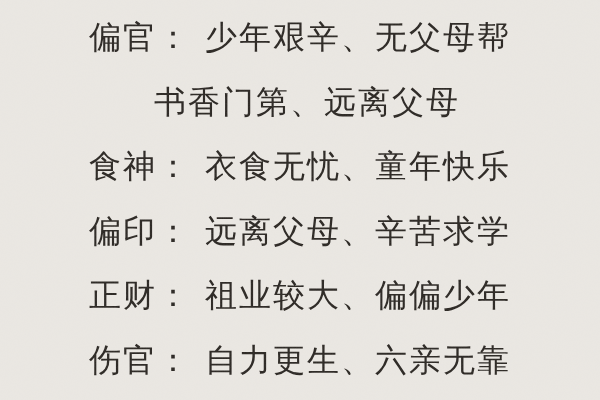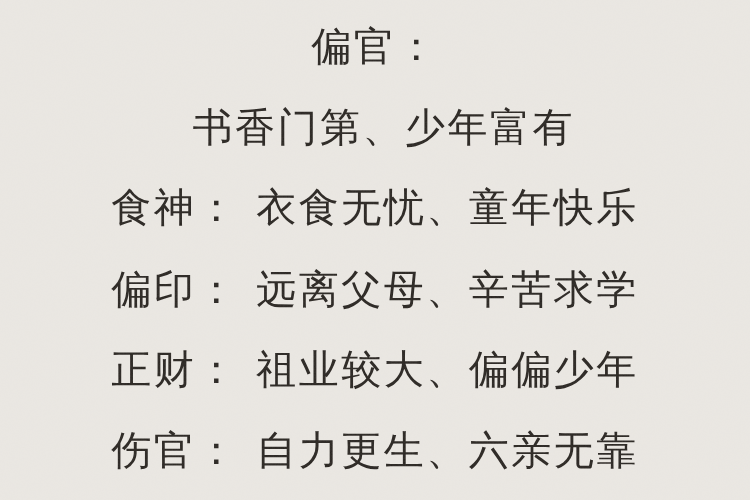--- a/index.html
+++ b/index.html
@@ -61,24 +61,25 @@
 </style>
 </head>
 <body>
 
 <div class="page">
 
   <div class="text-block">
 
     <div class="row">
       <span class="term-label">偏官：</span>
+        <span class="term-desc">少年艰辛、无父母帮</span>
     </div>
 
     <div class="row">
-        <span class="term-desc">书香门第、少年富有</span>
+        <span class="term-desc">书香门第、远离父母</span>
     </div>
 
     <div class="row">
       <span class="term-label">食神：</span>
         <span class="term-desc">衣食无忧、童年快乐</span>
     </div>
 
     <div class="row">
       <span class="term-label">偏印：</span>
         <span class="term-desc">远离父母、辛苦求学</span>

